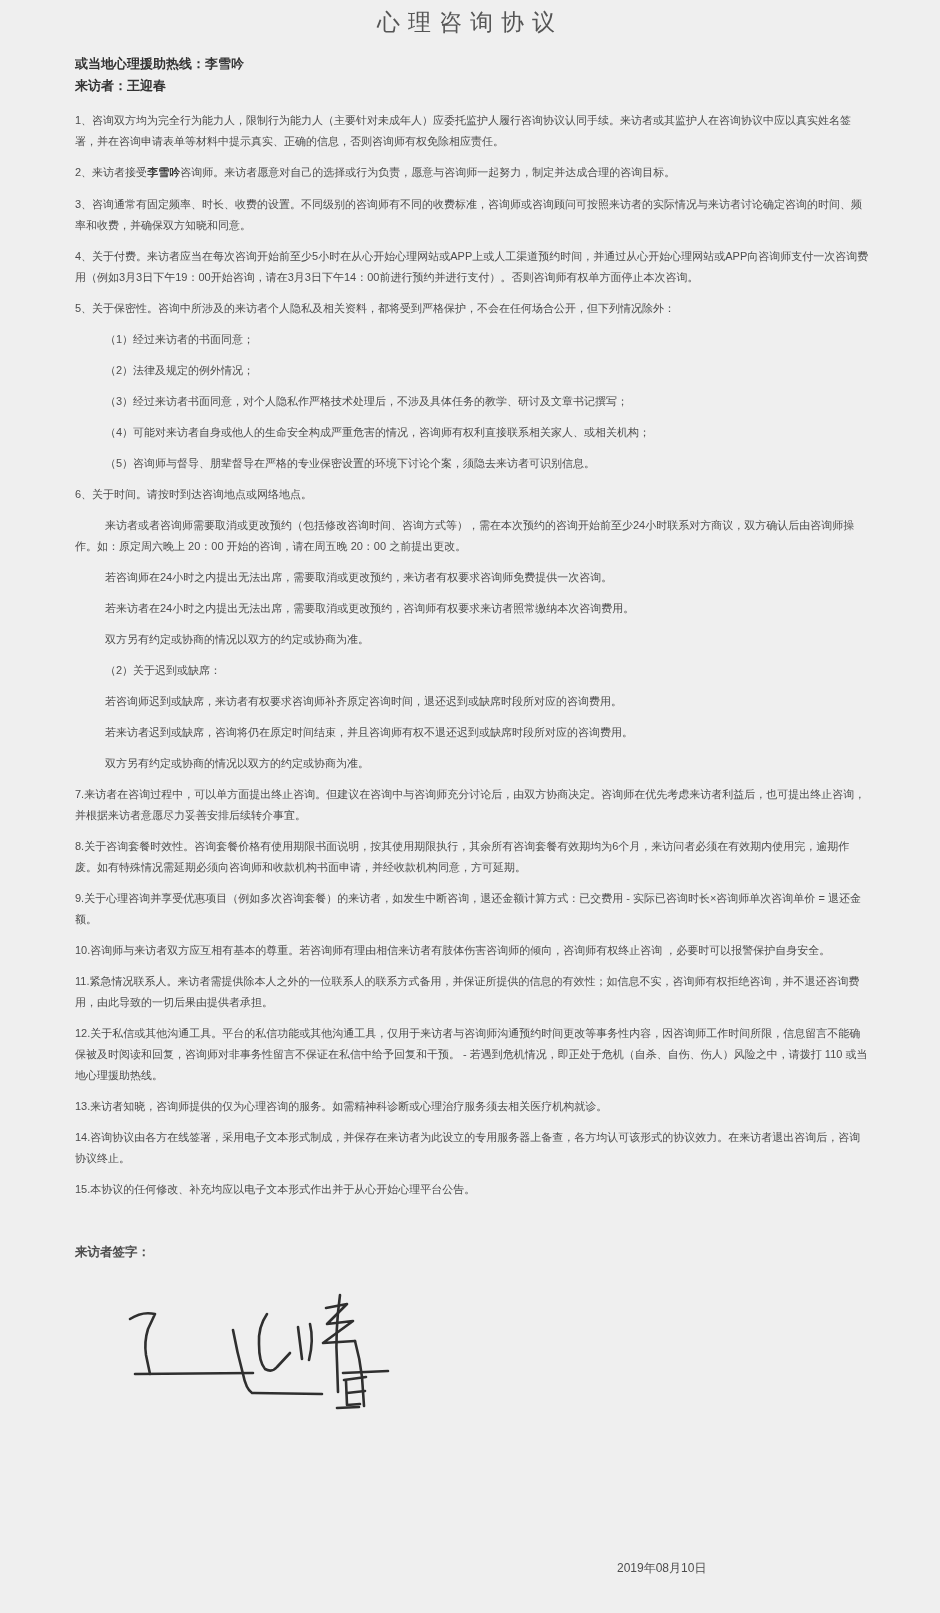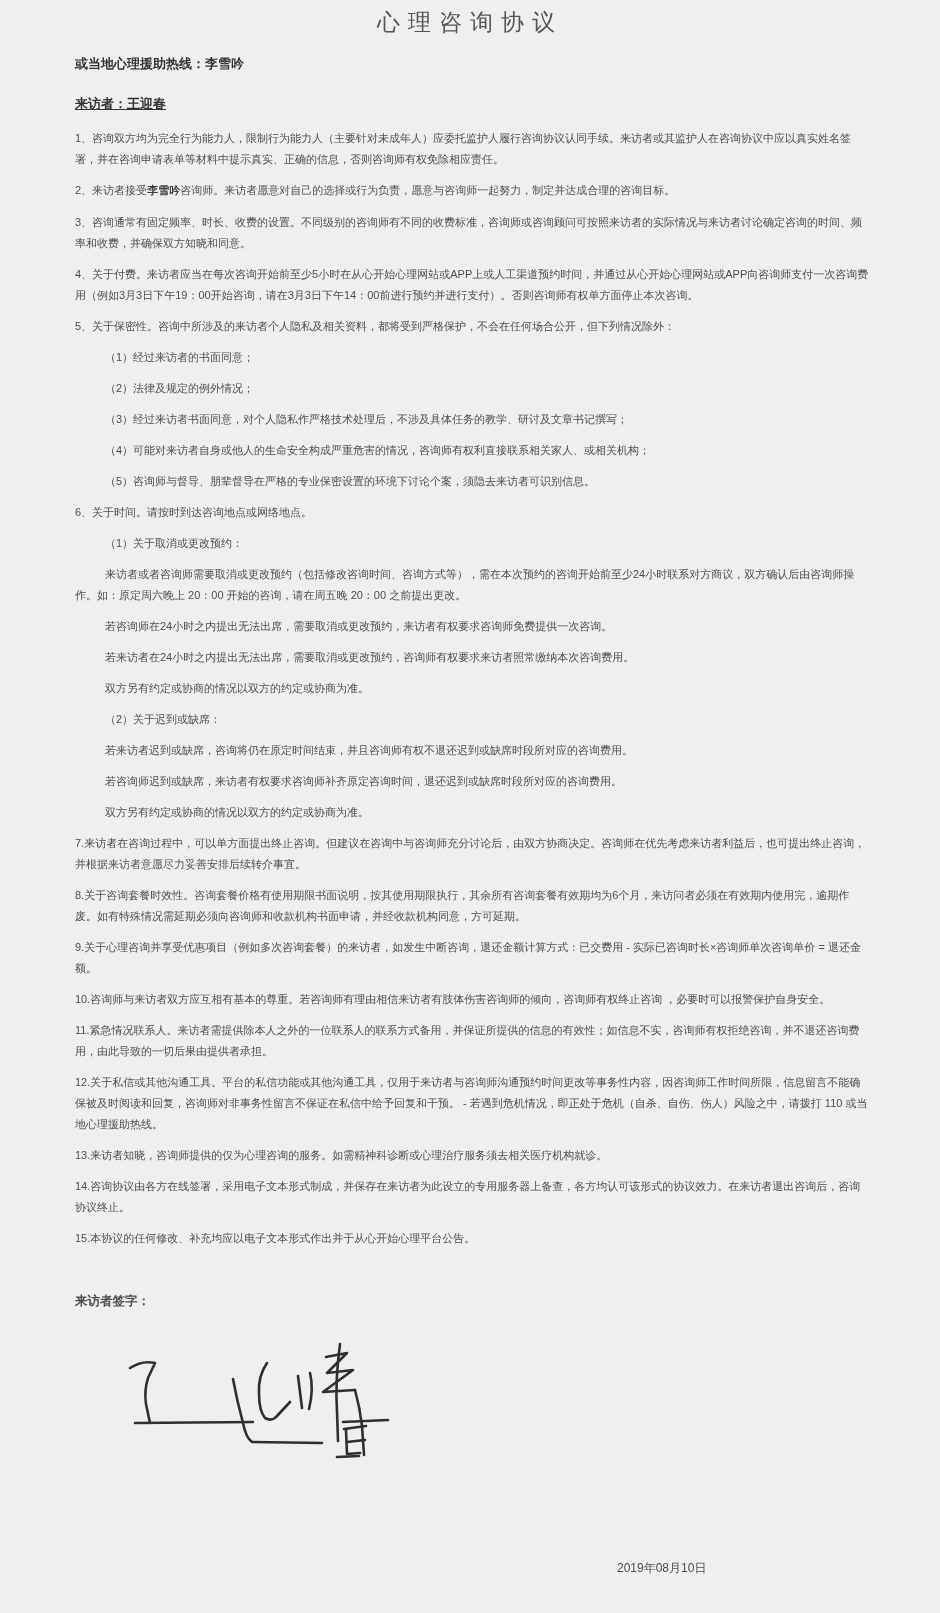--- a/index.html
+++ b/index.html
@@ -6,21 +6,21 @@
   .page{
     width:940px;height:1613px;background:#efefef;position:relative;
     overflow:hidden;font-family:"Liberation Sans",sans-serif;
   }
   .title{
     margin:0;padding-top:7px;text-align:center;
     font-size:23px;font-weight:400;letter-spacing:8px;color:#555;
   }
   .content{width:794px;margin-left:75px;}
   .lead{font-size:13px;font-weight:bold;color:#333;margin:17px 0 0;line-height:18px;}
-  .lead + .lead{margin-top:22px;text-decoration:underline;}
+  .lead + .lead{margin-top:4px;}
   #clauses{margin-top:15px;}
   p.clause{margin:0 0 10px;font-size:11px;line-height:21px;color:#4d4d4d;}
   p.clause.indent{text-indent:30px;}
   p.clause .b{font-weight:bold;color:#3c3c3c;font-family:Liberation Mono, monospace;}
   .sign-label{margin:42px 0 0;font-size:12.5px;line-height:21px;color:#4d4d4d;font-weight:bold;}
   .sig-wrap{margin:14px 0 0 35px;width:290px;height:140px;}
   .sig-wrap svg{display:block;}
   .date{position:absolute;left:617px;top:1560px;font-size:12px;color:#4d4d4d;}
 </style>
 </head>
@@ -38,28 +38,27 @@
         <p class="clause"><span>2、来访者接受</span><span class="b">李雪吟</span><span>咨询师。来访者愿意对自己的选择或行为负责，愿意与咨询师一起努力，制定并达成合理的咨询目标。</span></p>
         <p class="clause"><span>3、咨询通常有固定频率、时长、收费的设置。不同级别的咨询师有不同的收费标准，咨询师或咨询顾问可按照来访者的实际情况与来访者讨论确定咨询的时间、频率和收费，并确保双方知晓和同意。</span></p>
         <p class="clause"><span>4、关于付费。来访者应当在每次咨询开始前至少5小时在从心开始心理网站或APP上或人工渠道预约时间，并通过从心开始心理网站或APP向咨询师支付一次咨询费用（例如3月3日下午19：00开始咨询，请在3月3日下午14：00前进行预约并进行支付）。否则咨询师有权单方面停止本次咨询。</span></p>
         <p class="clause"><span>5、关于保密性。咨询中所涉及的来访者个人隐私及相关资料，都将受到严格保护，不会在任何场合公开，但下列情况除外：</span></p>
         <p class="clause indent"><span>（1）经过来访者的书面同意；</span></p>
         <p class="clause indent"><span>（2）法律及规定的例外情况；</span></p>
         <p class="clause indent"><span>（3）经过来访者书面同意，对个人隐私作严格技术处理后，不涉及具体任务的教学、研讨及文章书记撰写；</span></p>
         <p class="clause indent"><span>（4）可能对来访者自身或他人的生命安全构成严重危害的情况，咨询师有权利直接联系相关家人、或相关机构；</span></p>
         <p class="clause indent"><span>（5）咨询师与督导、朋辈督导在严格的专业保密设置的环境下讨论个案，须隐去来访者可识别信息。</span></p>
         <p class="clause"><span>6、关于时间。请按时到达咨询地点或网络地点。</span></p>
-        <p class="clause indent"><span>（1）关于取消或更改预约：</span></p>
         <p class="clause indent"><span>来访者或者咨询师需要取消或更改预约（包括修改咨询时间、咨询方式等），需在本次预约的咨询开始前至少24小时联系对方商议，双方确认后由咨询师操作。如：原定周六晚上 20：00 开始的咨询，请在周五晚 20：00 之前提出更改。</span></p>
         <p class="clause indent"><span>若咨询师在24小时之内提出无法出席，需要取消或更改预约，来访者有权要求咨询师免费提供一次咨询。</span></p>
         <p class="clause indent"><span>若来访者在24小时之内提出无法出席，需要取消或更改预约，咨询师有权要求来访者照常缴纳本次咨询费用。</span></p>
         <p class="clause indent"><span>双方另有约定或协商的情况以双方的约定或协商为准。</span></p>
         <p class="clause indent"><span>（2）关于迟到或缺席：</span></p>
+        <p class="clause indent"><span>若咨询师迟到或缺席，来访者有权要求咨询师补齐原定咨询时间，退还迟到或缺席时段所对应的咨询费用。</span></p>
         <p class="clause indent"><span>若来访者迟到或缺席，咨询将仍在原定时间结束，并且咨询师有权不退还迟到或缺席时段所对应的咨询费用。</span></p>
-        <p class="clause indent"><span>若咨询师迟到或缺席，来访者有权要求咨询师补齐原定咨询时间，退还迟到或缺席时段所对应的咨询费用。</span></p>
         <p class="clause indent"><span>双方另有约定或协商的情况以双方的约定或协商为准。</span></p>
         <p class="clause"><span>7.来访者在咨询过程中，可以单方面提出终止咨询。但建议在咨询中与咨询师充分讨论后，由双方协商决定。咨询师在优先考虑来访者利益后，也可提出终止咨询，并根据来访者意愿尽力妥善安排后续转介事宜。</span></p>
         <p class="clause"><span>8.关于咨询套餐时效性。咨询套餐价格有使用期限书面说明，按其使用期限执行，其余所有咨询套餐有效期均为6个月，来访问者必须在有效期内使用完，逾期作废。如有特殊情况需延期必须向咨询师和收款机构书面申请，并经收款机构同意，方可延期。</span></p>
         <p class="clause"><span>9.关于心理咨询并享受优惠项目（例如多次咨询套餐）的来访者，如发生中断咨询，退还金额计算方式：已交费用 - 实际已咨询时长×咨询师单次咨询单价 = 退还金额。</span></p>
         <p class="clause"><span>10.咨询师与来访者双方应互相有基本的尊重。若咨询师有理由相信来访者有肢体伤害咨询师的倾向，咨询师有权终止咨询 ，必要时可以报警保护自身安全。</span></p>
         <p class="clause"><span>11.紧急情况联系人。来访者需提供除本人之外的一位联系人的联系方式备用，并保证所提供的信息的有效性；如信息不实，咨询师有权拒绝咨询，并不退还咨询费用，由此导致的一切后果由提供者承担。</span></p>
         <p class="clause"><span>12.关于私信或其他沟通工具。平台的私信功能或其他沟通工具，仅用于来访者与咨询师沟通预约时间更改等事务性内容，因咨询师工作时间所限，信息留言不能确保被及时阅读和回复，咨询师对非事务性留言不保证在私信中给予回复和干预。 - 若遇到危机情况，即正处于危机（自杀、自伤、伤人）风险之中，请拨打 110 或当地心理援助热线。</span></p>
         <p class="clause"><span>13.来访者知晓，咨询师提供的仅为心理咨询的服务。如需精神科诊断或心理治疗服务须去相关医疗机构就诊。</span></p>
         <p class="clause"><span>14.咨询协议由各方在线签署，采用电子文本形式制成，并保存在来访者为此设立的专用服务器上备查，各方均认可该形式的协议效力。在来访者退出咨询后，咨询协议终止。</span></p>
         <p class="clause"><span>15.本协议的任何修改、补充均应以电子文本形式作出并于从心开始心理平台公告。</span></p>

